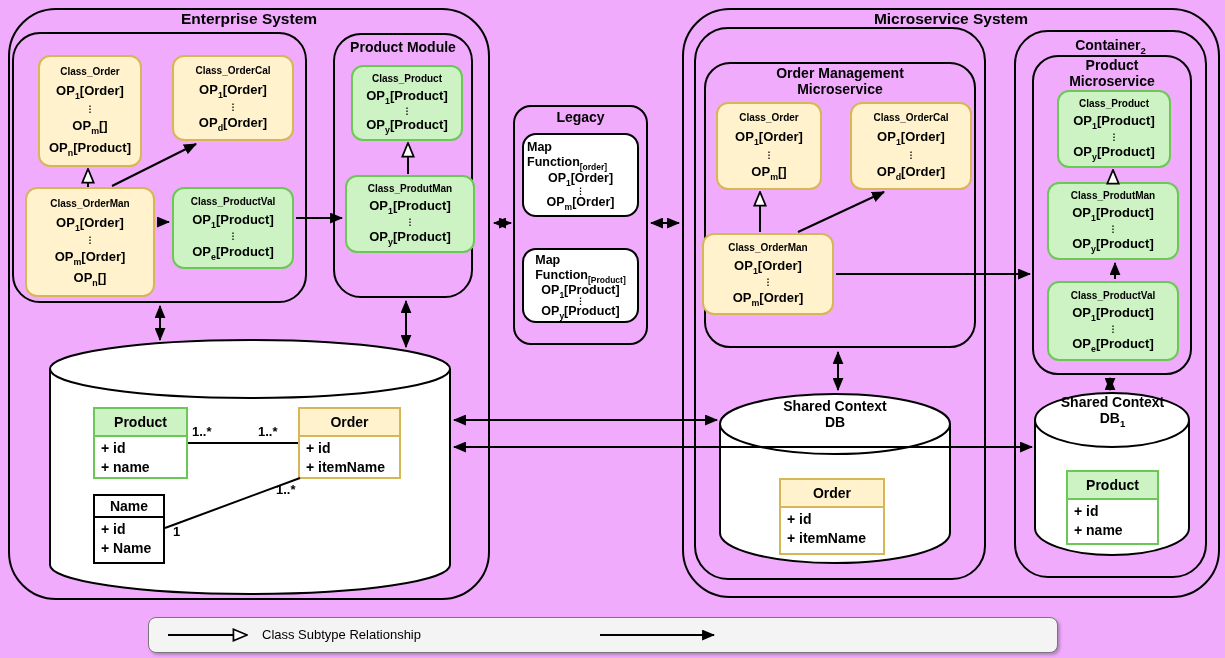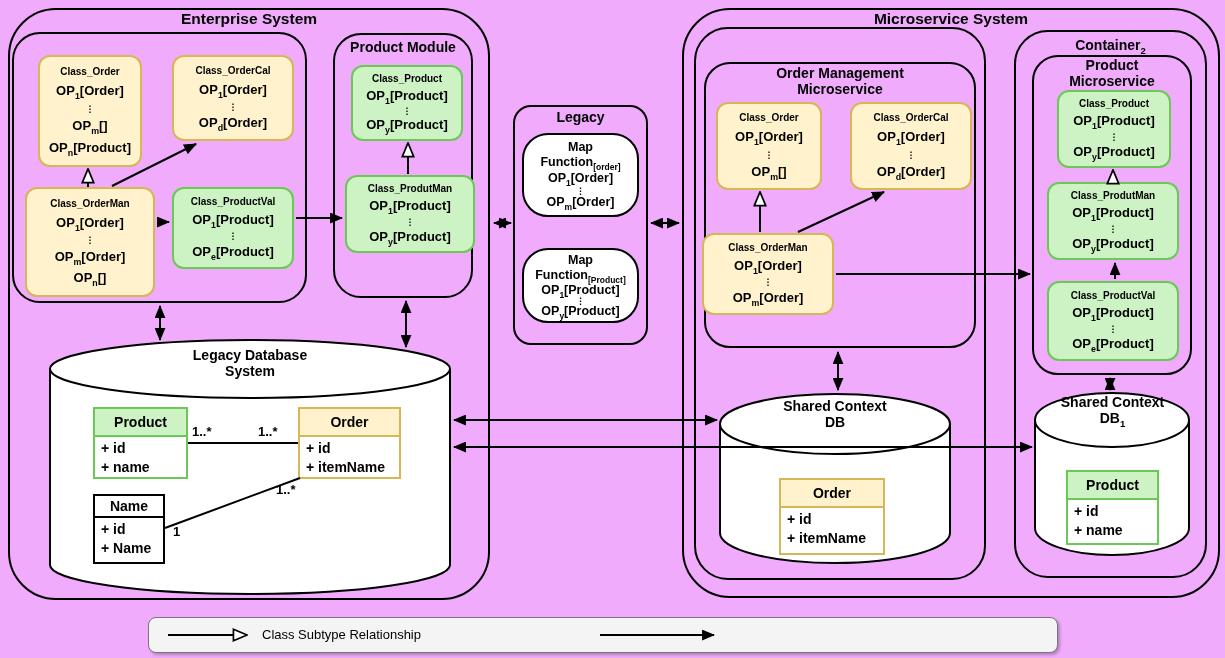--- a/index.html
+++ b/index.html
@@ -13,23 +13,23 @@
   .t15{font-size:15.5px}
   .t14{font-size:14px}
   .pre{white-space:pre-line}
   .cls{border:2px solid;border-radius:12px;display:flex;flex-direction:column;
        align-items:center;justify-content:space-evenly;padding:2px;
        font-weight:bold;font-size:13px;line-height:1.15;text-align:center}
   .cls .t{font-size:10px}
   .yellow{background:#FFF2CC;border-color:#D6B656}
   .green{background:#CDF2C3;border-color:#6BC856}
   .dots{font-size:9px;line-height:.7;font-weight:bold}
-  .adp{border:2px solid #000;border-radius:26px;display:flex;flex-direction:column;
+  .adp{border:2px solid #000;border-radius:14px;display:flex;flex-direction:column;
        align-items:center;justify-content:space-evenly;padding:3px;background:#fff;
-       font-weight:bold;font-size:12.5px;line-height:1.2;text-align:center}
+       font-weight:bold;font-size:12.5px;line-height:1.2;text-align:left}
   .tbl{border:2px solid;background:#fff;font-weight:bold;font-size:14px}
   .tbl .hd{display:flex;align-items:center;justify-content:center;border-bottom:2px solid}
   .tbl .row{padding:3px 2px 0 6px}
   .gtbl{border-color:#6BC856}.gtbl .hd{background:#CDF2C3;border-color:#6BC856;height:26px}
   .ytbl{border-color:#D6B656}.ytbl .hd{background:#FFF2CC;border-color:#D6B656;height:26px}
   .ktbl{border-color:#000}.ktbl .hd{background:#fff;border-color:#000;height:20px}
   .mult{font-weight:bold;font-size:13px}
   .legend{border:1.5px solid #777;border-radius:8px;background:#f4f4f4;
           box-shadow:2px 2px 3px rgba(0,0,0,.25)}
   .leglab{font-size:13px;line-height:36px}
@@ -64,22 +64,20 @@
 
   <div class="abs title t15" style="left:8px;top:10px;width:482px;z-index:2">Enterprise System</div>
   <div class="abs title t14" style="left:333px;top:39px;width:140px;z-index:2">Product Module</div>
   <div class="abs title t14" style="left:513px;top:109px;width:135px;z-index:2">Legacy</div>
   <div class="abs title t15" style="left:682px;top:10px;width:538px;z-index:2">Microservice System</div>
   <div class="abs title t14 pre" style="left:704px;top:65px;width:272px;z-index:2">Order Management
 Microservice</div>
   <div class="abs title t14" style="left:1014px;top:37px;width:193px;z-index:2">Container<sub>2</sub></div>
   <div class="abs title t14 pre" style="left:1032px;top:57px;width:160px;z-index:2">Product
 Microservice</div>
-  <div class="abs title t14 pre" style="left:135px;top:347px;width:230px;z-index:2">Legacy Database
-System</div>
   <div class="abs title t14 pre" style="left:755px;top:398px;width:160px;z-index:2">Shared Context
 DB</div>
   <div class="abs title t14 pre" style="left:1040px;top:394px;width:145px;z-index:2">Shared Context
 DB<sub>1</sub></div>
 
   <div class="abs cls yellow" style="left:38px;top:55px;width:104px;height:112px;z-index:2">
     <div class="t">Class_Order</div>
     <div>OP<sub>1</sub>[Order]</div>
     <div class="dots">⋮</div>
     <div>OP<sub>m</sub>[]</div>

